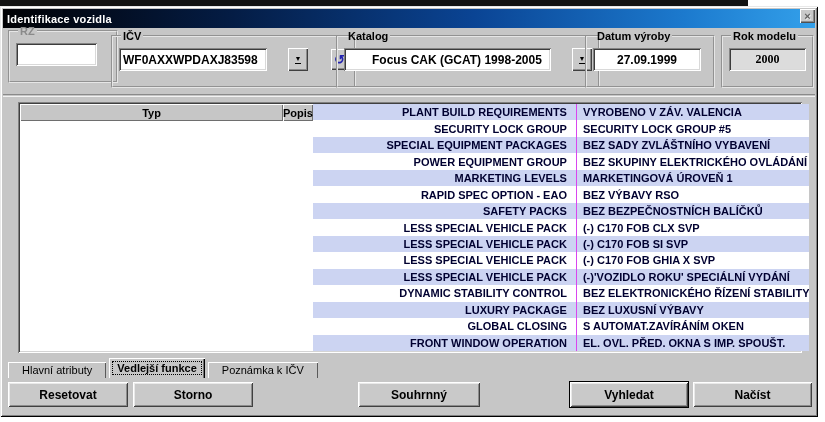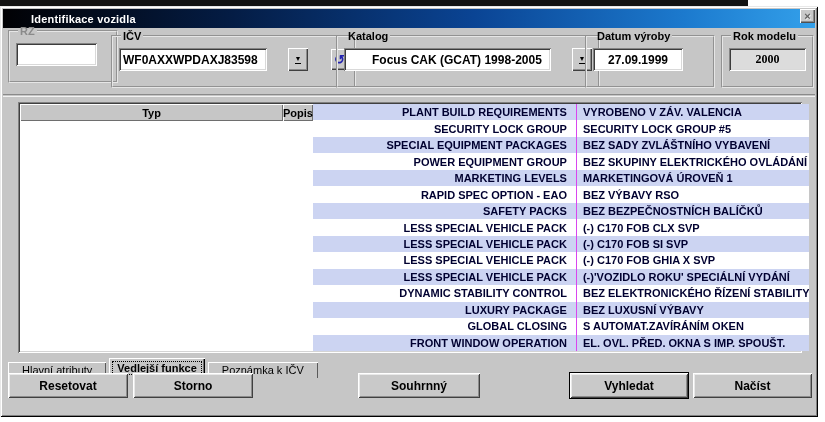--- a/index.html
+++ b/index.html
@@ -8,21 +8,21 @@
 
   .back-strip { position:absolute; left:0; top:0; width:748px; height:7px; background:#121212; }
 
   .dialog { position:absolute; left:0; top:6px; width:818px; height:411px; background:#c6c6c6;
     box-shadow: inset 1px 1px 0 #e8e8e8, inset -1px -1px 0 #000,
                 inset 2px 2px 0 #fff, inset -2px -2px 0 #808080; }
 
   .titlebar { position:absolute; left:3px; top:3px; right:3px; height:19px;
     background:linear-gradient(90deg,#010104 0%,#041c44 28%,#0a4494 58%,#1c7ace 84%,#33a0ea 100%);
     display:flex; align-items:center; padding:0 4px; }
-  .title-text { color:#fff; font-size:11px; font-weight:bold; letter-spacing:.2px;margin-left:24px; }
+  .title-text { color:#fff; font-size:11px; font-weight:bold; letter-spacing:.2px; }
   .close-btn { position:absolute; right:3px; top:2.5px; width:15px; height:14px; background:#c9c9c9;
     box-shadow: inset 1px 1px 0 #fff, inset -1px -1px 0 #505050, inset -2px -2px 0 #8c8c8c;
     display:flex; align-items:center; justify-content:center;
     font-size:11px; font-weight:bold; color:#5f5f5f; text-shadow:1px 1px 0 #e9e9e9; cursor:default; }
 
   fieldset.grp { position:absolute; border:2px groove #e6e6e6; height:58px; padding:2px 6px; }
   fieldset.grp legend { font-size:11px; font-weight:bold; color:#000; padding:0 2px; margin-left:2px; }
   fieldset.grp.disabled legend { color:#8a8a8a; }
   .fieldrow { display:flex; align-items:center; gap:21px; margin-top:4px; }
 
@@ -78,21 +78,21 @@
 
   .tabs { position:absolute; left:8px; top:352px; height:20px; display:flex; align-items:flex-end; }
   .tab { height:16px; background:#c6c6c6; padding:0 14px; margin-right:3px;
     display:flex; align-items:center; justify-content:center;
     font-size:11px; color:#000; cursor:default;
     box-shadow: inset 1px 1px 0 #fff, inset -1px 0 0 #5a5a5a; }
   .tab.active { height:20px; font-weight:bold; padding:0 8px;
     box-shadow: inset 1px 1px 0 #fff, inset -1px 0 0 #000, inset -2px 0 0 #707070;
     outline:1px dotted #000; outline-offset:-4px; }
 
-  .btnrow { position:absolute; left:0; top:367px; width:806px; height:27px; }
+  .btnrow { position:absolute; left:0; top:376px; width:806px; height:27px; }
   .pbtn { position:absolute; height:25px; background:#c9c9c9; border:none; cursor:default;
     font-family:"Liberation Sans", sans-serif; font-size:12px; font-weight:bold; color:#000;
     box-shadow: inset 1px 1px 0 #fff, inset -1px -1px 0 #404040,
                 inset 2px 2px 0 #e9e9e9, inset -2px -2px 0 #8c8c8c; }
   .pbtn.default { outline:1px solid #000; outline-offset:0; }
 </style>
 </head>
 <body>
 
 <div class="back-strip"></div>
@@ -132,21 +132,21 @@
       <input class="tfield" style="width: 207px; padding-left: 28px;" value="Focus CAK (GCAT) 1998-2005">
       <button class="mini-btn">
         <span class="drop-glyph">▼</span>
       </button>
     </div>
   </fieldset>
 
   <fieldset class="grp" style="left:585px; top:24px; width:130px;">
     <legend>Datum výroby</legend>
     <div class="fieldrow">
-      <input class="tfield center" style="width: 90px;" value="27.09.1999">
+      <input class="tfield center" style="width: 108px;" value="27.09.1999">
     </div>
   </fieldset>
 
   <fieldset class="grp" style="left:721px; top:24px; width:91px;">
     <legend>Rok modelu</legend>
     <div class="fieldrow">
       <input class="tfield center readonly" style="width: 77px; font-family: Liberation Serif, serif;" readonly="" value="2000">
     </div>
   </fieldset>
 

